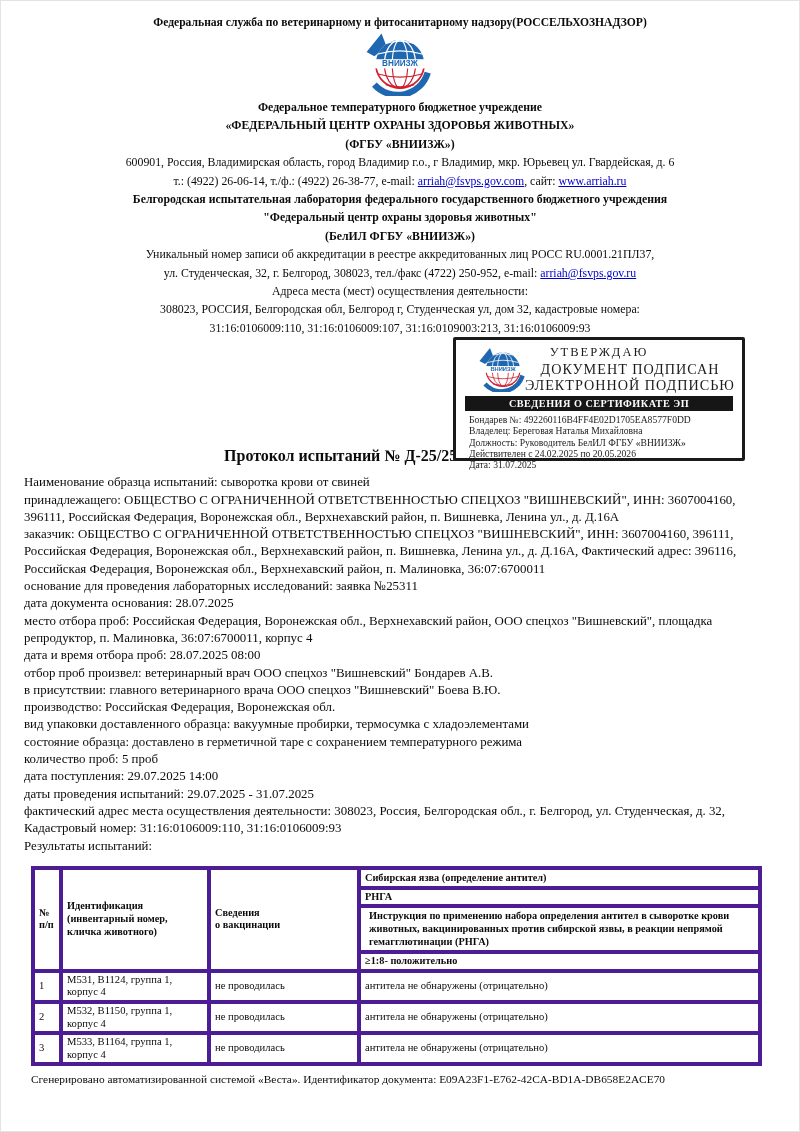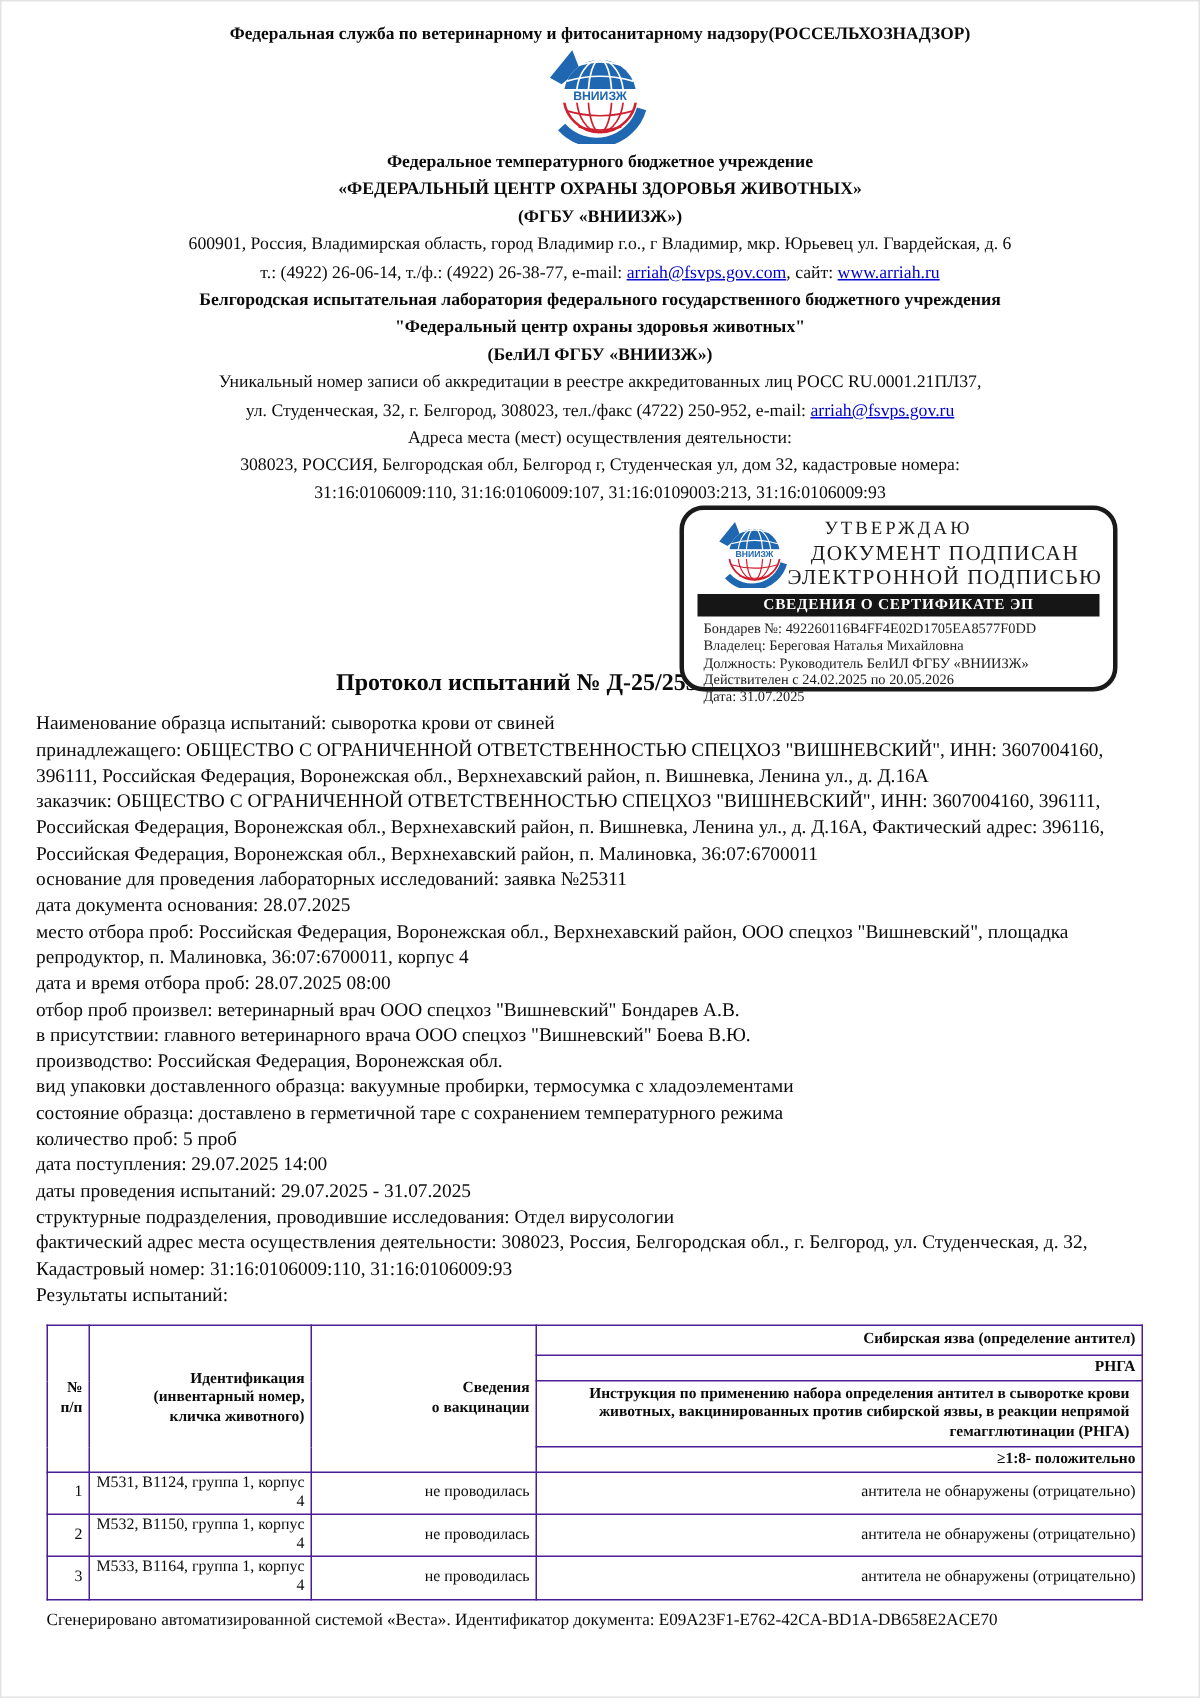--- a/index.html
+++ b/index.html
@@ -11,40 +11,40 @@
   
   .header{text-align:center;padding-top:16px;}
   .top-line{font-weight:bold;font-size:11.6px;margin:0 0 3px 0;}
   .logo-main{width:72px;height:64px;display:block;margin:1px auto 2px auto;}
   .hline{font-size:11.8px;line-height:18.4px;margin:0;}
   .hb{font-weight:bold;}
   a.link{color:#0000cc;text-decoration:underline;cursor:pointer;}
   
   .stamp{
     position:absolute;left:453px;top:337px;width:292px;height:124px;
-    background:#fff;border:3px solid #1a1a1a;border-radius:16px;box-sizing:border-box;
+    background:#fff;border:3px solid #1a1a1a;border-radius:2px;box-sizing:border-box;
     color:#1c1c1c;z-index:5;
   }
   .stamp-logo{position:absolute;left:22px;top:7px;width:50px;height:45px;}
   .stamp-approve{text-align:center;font-size:12.5px;letter-spacing:2px;margin-top:5px;}
   .stamp-signed{padding-left:62px;text-align:center;font-size:14.2px;line-height:15.5px;letter-spacing:1px;margin-top:2px;}
   .stamp-bar{
     margin:3px 9px 0 9px;background:#161616;color:#fff;text-align:center;
     font-size:10.2px;font-weight:bold;letter-spacing:.5px;line-height:15px;height:15px;
   }
   .stamp-lines{padding:3px 6px 0 13px;font-size:9.6px;line-height:11.3px;}
   .stamp-lines p{margin:0;}
   
   .doc-title{text-align:center;font-weight:bold;font-size:16px;margin:110px 0 0 0;position:relative;z-index:1;}
   .bodyblock{margin:9px 25px 0 24px;}
   .field{margin:0;font-size:12.9px;line-height:17.3px;}
   .field b{font-weight:normal;}
   
   .results{border-collapse:collapse;margin:11px 0 0 31px;width:731px;table-layout:fixed;}
-  .results td{border:1px solid #4c1d95;text-align:right;vertical-align:middle;padding:1px 4px;box-sizing:border-box;}
+  .results td{border:4px solid #4c1d95;text-align:left;vertical-align:middle;padding:1px 4px;box-sizing:border-box;}
   .results .hd{font-weight:bold;font-size:10.3px;line-height:12.6px;}
   .results .cell{font-size:10.6px;line-height:12.6px;}
   .pre{white-space:pre-line;}
   .r1{height:20px;} .r2{height:17px;} .r3{height:44px;} .r4{height:17px;}
   .brow{height:27px;}
   
   .footer{margin:5px 25px 0 31px;font-size:11.4px;line-height:16px;}
   .footer p{margin:0;}
 </style>
 </head>
@@ -138,21 +138,20 @@
     <p class="field"><b>место отбора проб:</b> <span>Российская Федерация, Воронежская обл., Верхнехавский район, ООО спецхоз "Вишневский", площадка репродуктор, п. Малиновка, 36:07:6700011, корпус 4</span></p>
     <p class="field"><b>дата и время отбора проб:</b> <span>28.07.2025 08:00</span></p>
     <p class="field"><b>отбор проб произвел:</b> <span>ветеринарный врач ООО спецхоз "Вишневский" Бондарев А.В.</span></p>
     <p class="field"><b>в присутствии:</b> <span>главного ветеринарного врача ООО спецхоз "Вишневский" Боева В.Ю.</span></p>
     <p class="field"><b>производство:</b> <span>Российская Федерация, Воронежская обл.</span></p>
     <p class="field"><b>вид упаковки доставленного образца:</b> <span>вакуумные пробирки, термосумка с хладоэлементами</span></p>
     <p class="field"><b>состояние образца:</b> <span>доставлено в герметичной таре с сохранением температурного режима</span></p>
     <p class="field"><b>количество проб:</b> <span>5 проб</span></p>
     <p class="field"><b>дата поступления:</b> <span>29.07.2025 14:00</span></p>
     <p class="field"><b>даты проведения испытаний:</b> <span>29.07.2025 - 31.07.2025</span></p>
-    <p class="field"><b>структурные подразделения, проводившие исследования:</b> <span>Отдел вирусологии</span></p>
     <p class="field"><b>фактический адрес места осуществления деятельности:</b> <span>308023, Россия, Белгородская обл., г. Белгород, ул. Студенческая, д. 32, Кадастровый номер: 31:16:0106009:110, 31:16:0106009:93</span></p>
     <p class="field"><b>Результаты испытаний:</b> <span></span></p>
   </div>
 
   <table class="results">
     <colgroup>
         <col style="width:28px">
         <col style="width:148px">
         <col style="width:150px">
         <col>

